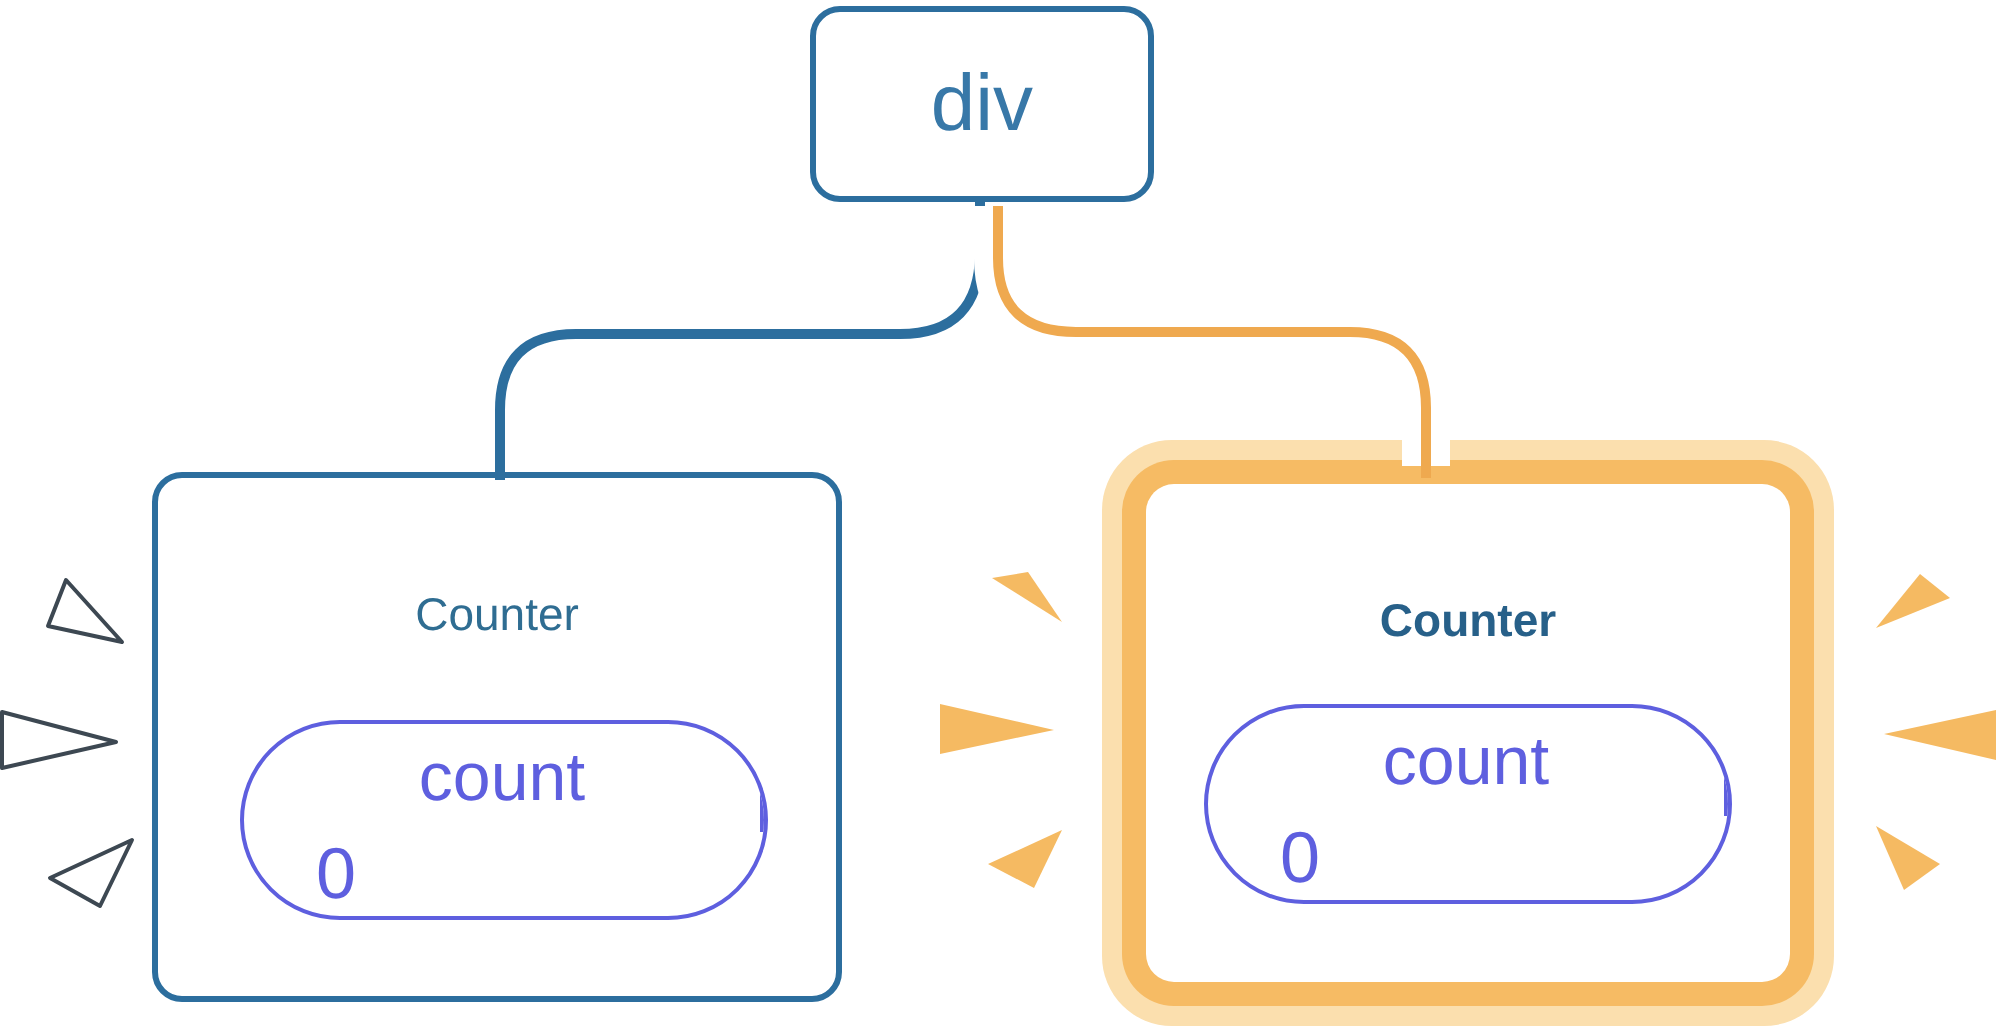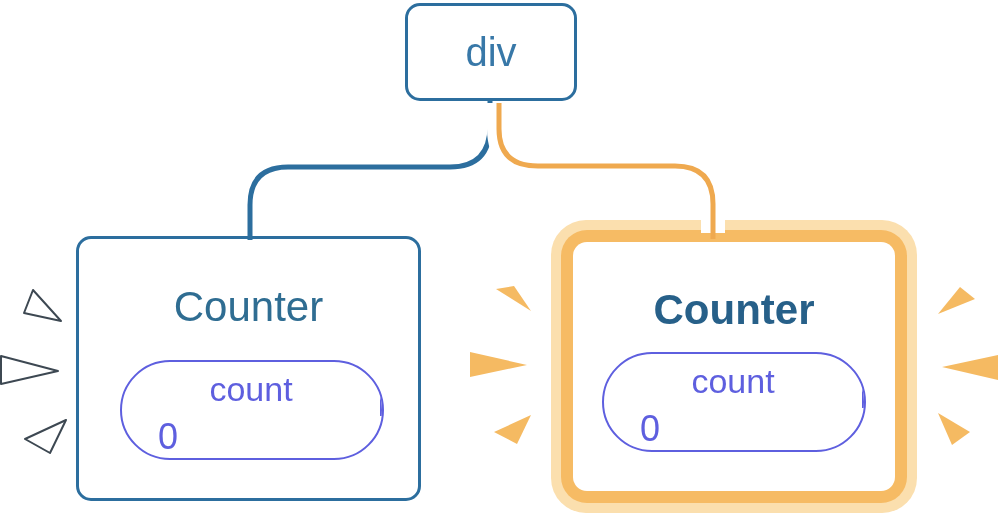--- a/index.html
+++ b/index.html
@@ -45,21 +45,21 @@
   .card.right {
     left: 573px; top: 242px;
     width: 322px; height: 249px;
     border-radius: 14px;
     box-shadow: 0 0 0 12px #F6BB64, 0 0 0 22px #FBDFAE;
   }
   .card .title {
     position: absolute;
     left: 0; right: 0; top: 50px;
     text-align: center;
-    font-size: 42px;
+    font-size: 23px;
     line-height: 36px;
     color: #2F6D92;
   }
   .card.right .title {
     font-weight: 700;
     color: #276089;
   }
   .state-pill {
     position: absolute;
     width: 264px; height: 100px;

